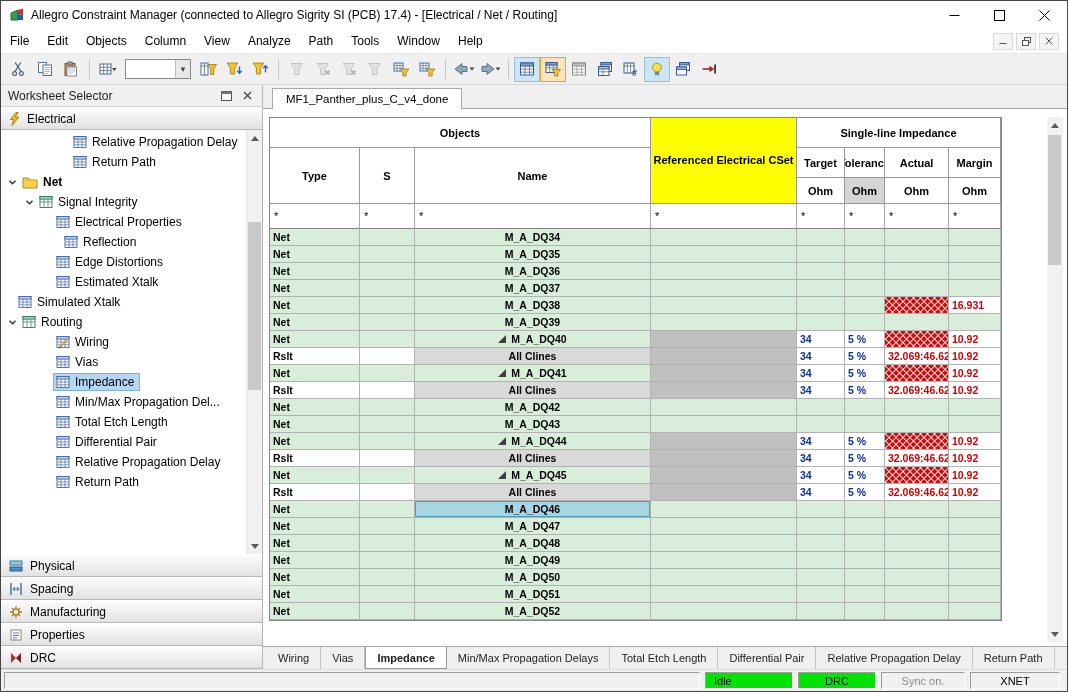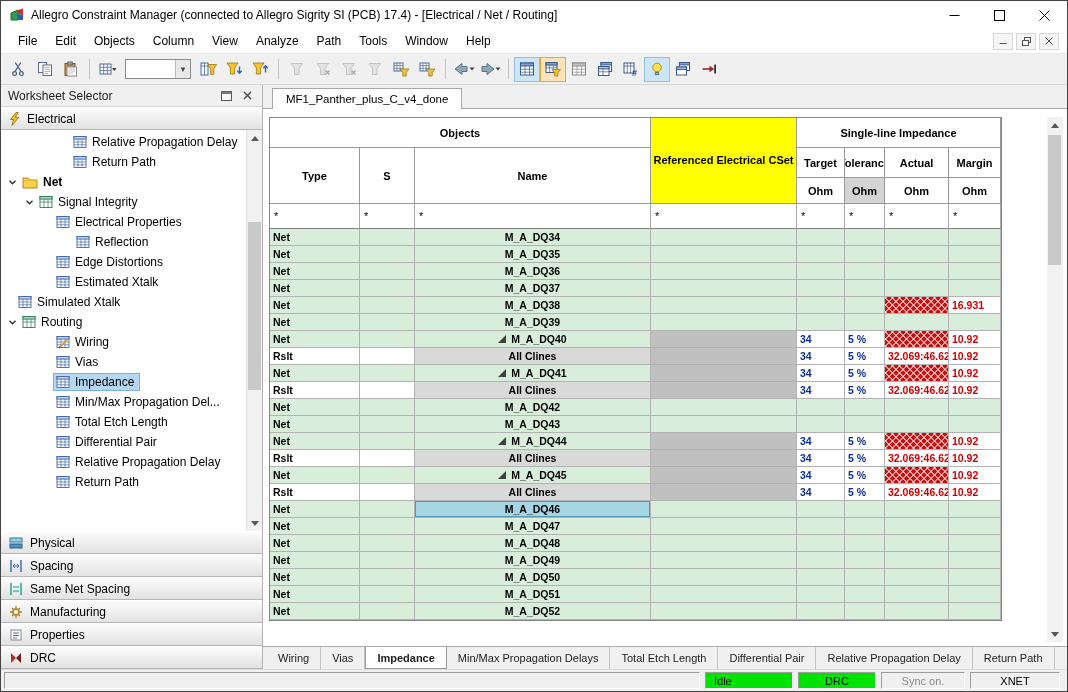--- a/index.html
+++ b/index.html
@@ -4,21 +4,21 @@
 <style>
 *{box-sizing:border-box;margin:0;padding:0;}
 html,body{width:1068px;height:692px;overflow:hidden;}
 body{font-family:"Liberation Sans","DejaVu Sans",sans-serif;font-size:12px;color:#000;background:#9a9a9a;}
 .window{width:1068px;height:692px;border:1px solid #454545;background:#f0f0f0;display:flex;flex-direction:column;}
 .titlebar{height:28px;background:#fff;display:flex;align-items:center;flex:0 0 auto;}
 .app-icon{margin:0 6px 0 8px;display:flex;}
 .title-text{font-size:12px;white-space:nowrap;}
 .win-controls{margin-left:auto;display:flex;height:100%;}
 .wbtn{width:45px;height:100%;display:flex;align-items:center;justify-content:center;}
-.menubar{height:25px;background:#fff;display:flex;align-items:center;flex:0 0 auto;padding-left:8px;border-bottom:1px solid #e8e8e8;}
+.menubar{height:25px;background:#fff;display:flex;align-items:center;flex:0 0 auto;padding-left:0;border-bottom:1px solid #e8e8e8;}
 #menuItems{display:flex;}
 .menu-item{padding:2px 9px;font-size:12px;}
 .mdi-controls{margin-left:auto;display:flex;gap:3px;padding-right:8px;}
 .mdi-btn{width:20px;height:17px;display:flex;align-items:center;justify-content:center;border:1px solid #d8d8d8;background:#f5f5f5;}
 .toolbar{height:31px;background:#f0f0f0;border-bottom:1px solid #d6d6d6;display:flex;align-items:center;padding-left:5px;flex:0 0 auto;}
 .tbtn{width:26px;height:25px;display:flex;align-items:center;justify-content:center;border:1px solid transparent;flex:0 0 auto;}
 .tbtn.pressed{background:#cde6f7;border-color:#92c0e0;}
 .tbtn.pressed2{background:#fde3b8;border-color:#e8a33d;}
 .tbtn.disabled{opacity:.45;filter:grayscale(1);}
 .tsep{width:1px;height:20px;background:#c4c4c4;margin:0 5px;flex:0 0 auto;}
@@ -452,21 +452,21 @@
                 <span class="ticon">
                   <svg width="14" height="14" viewBox="0 0 14 14">
                     <rect x="1" y="1.5" width="12" height="11" fill="#fff" stroke="#4468a8" stroke-width="0.9"></rect>
                     <rect x="1" y="1.5" width="12" height="2.6" fill="#bcd0ee" stroke="#4468a8" stroke-width="0.9"></rect>
                     <path d="M1 7h12M1 9.8h12M5 4.1v8.4M9 4.1v8.4" stroke="#4468a8" stroke-width="0.7"></path>
                   </svg>
                 </span>
                 <span class="tlabel">Electrical Properties</span>
               </span>
             </div>
-            <div class="tree-item" style="padding-left: 58px;">
+            <div class="tree-item" style="padding-left: 46px;">
               <span class="chev-sp"></span>
               <span class="hl">
                 <span class="ticon">
                   <svg width="14" height="14" viewBox="0 0 14 14">
                     <rect x="1" y="1.5" width="12" height="11" fill="#fff" stroke="#4468a8" stroke-width="0.9"></rect>
                     <rect x="1" y="1.5" width="12" height="2.6" fill="#bcd0ee" stroke="#4468a8" stroke-width="0.9"></rect>
                     <path d="M1 7h12M1 9.8h12M5 4.1v8.4M9 4.1v8.4" stroke="#4468a8" stroke-width="0.7"></path>
                   </svg>
                 </span>
                 <span class="tlabel">Reflection</span>
@@ -656,29 +656,20 @@
             <span>Physical</span>
           </div>
           <div class="sec-bar">
             <span class="ticon">
               <svg width="14" height="14" viewBox="0 0 14 14">
                 <path d="M2 1v12M12 1v12" stroke="#3a6ab0" stroke-width="1.4"></path>
                 <path d="M4 7h6M4 7l2-2M4 7l2 2M10 7l-2-2M10 7l-2 2" stroke="#3a6ab0" fill="none"></path>
               </svg>
             </span>
             <span>Spacing</span>
-          </div>
-          <div class="sec-bar">
-            <span class="ticon">
-              <svg width="14" height="14" viewBox="0 0 14 14">
-                <path d="M2 1v12M12 1v12" stroke="#18a090" stroke-width="1.4"></path>
-                <path d="M4 5h6M4 9h6" stroke="#18a090"></path>
-              </svg>
-            </span>
-            <span>Same Net Spacing</span>
           </div>
           <div class="sec-bar">
             <span class="ticon">
               <svg width="14" height="14" viewBox="0 0 14 14">
                 <circle cx="7" cy="7" r="3" fill="none" stroke="#b08028" stroke-width="1.6"></circle>
                 <path d="M7 1v3M7 10v3M1 7h3M10 7h3M3 3l2 2M11 3L9 5M3 11l2-2M11 11L9 9" stroke="#b08028" stroke-width="1.3"></path>
               </svg>
             </span>
             <span>Manufacturing</span>
           </div>

